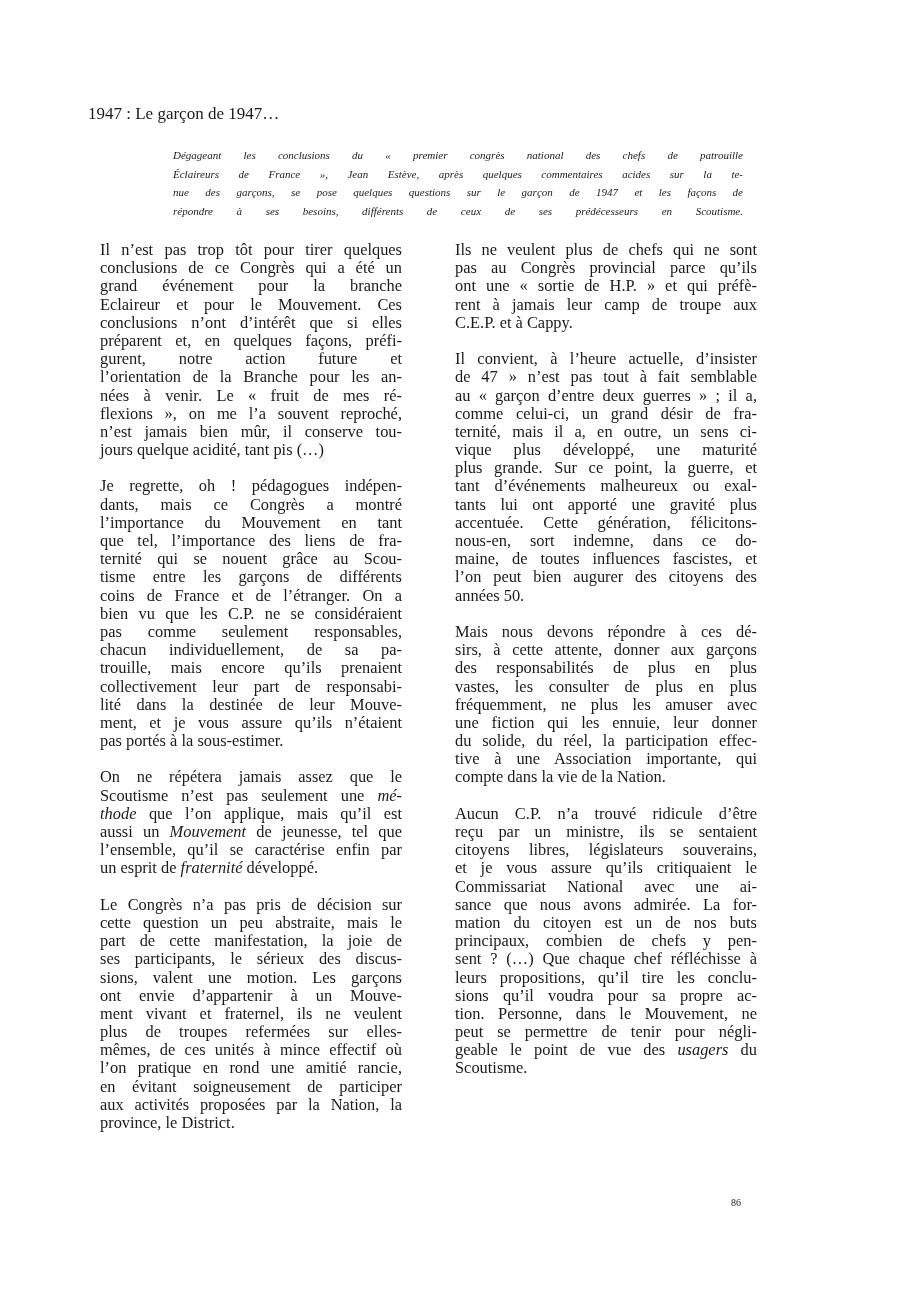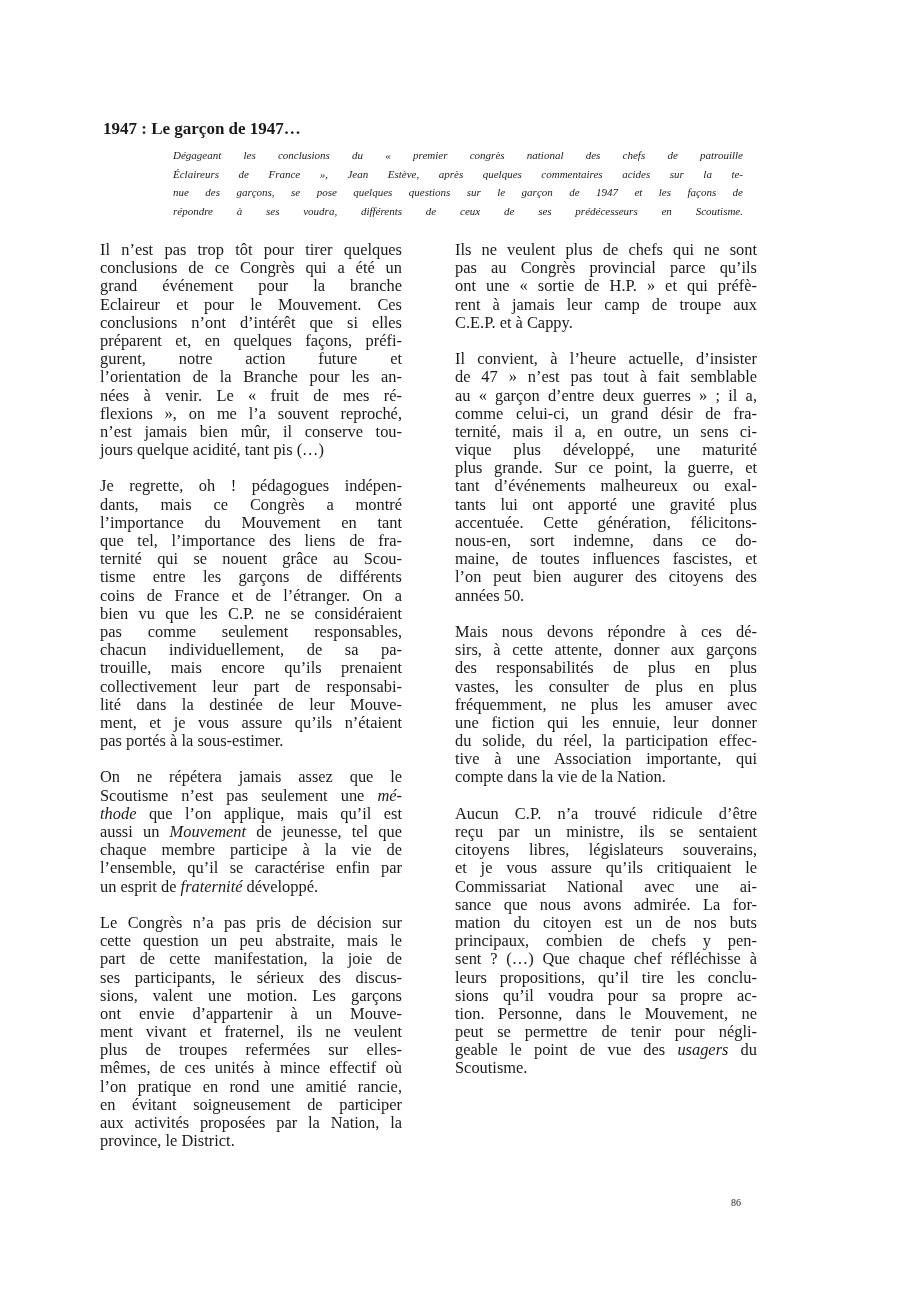--- a/index.html
+++ b/index.html
@@ -1,39 +1,39 @@
 <!DOCTYPE html>
 <html><head>
   <meta charset="utf-8">
   <style>
     html, body { margin: 0; padding: 0; background: #ffffff; }
     body { width: 921px; height: 1304px; position: relative; overflow: hidden;
            font-family: "Liberation Serif", "DejaVu Serif", serif; color: #1a1a1a; }
-    .title { position: absolute; left: 88px; top: 104px; font-size: 17px; font-weight: bold; margin: 15px; }
+    .title { position: absolute; left: 88px; top: 104px; font-size: 17px; font-weight: normal; margin: 0; }
     .abstract { position: absolute; left: 173px; top: 146px; width: 570px;
                 font-style: italic; font-size: 11px; line-height: 18.5px; }
     .col { position: absolute; top: 241px; width: 302px; font-size: 16.4px; line-height: 18.2px; margin-left: 12px; }
     .col-left { left: 88px; }
     .col-right { left: 443px; }
     .para { margin: 0 0 18.2px 0; }
     .line { display: block; text-align: justify; text-align-last: justify; white-space: nowrap; height: 18.2px; }
     .line.last { text-align-last: left; }
     .abstract .line { height: 18.5px; }
     .page-number { position: absolute; left: 731px; top: 1197px; font-size: 10px; }
     i { font-style: italic; }
   </style>
 </head>
 <body>
 
 <h1 class="title">1947 : Le garçon de 1947…</h1>
 <div class="abstract">
     <span class="line">Dégageant les conclusions du « premier congrès national des chefs de patrouille</span>
     <span class="line">Éclaireurs de France », Jean Estève, après quelques commentaires acides sur la te-</span>
     <span class="line">nue des garçons, se pose quelques questions sur le garçon de 1947 et les façons de</span>
-    <span class="line last-justified">répondre à ses voudra, différents de ceux de ses prédécesseurs en Scoutisme.</span>
+    <span class="line last-justified">répondre à ses besoins, différents de ceux de ses prédécesseurs en Scoutisme.</span>
   </div>
 <div class="col col-left">
     <p class="para">
       <span class="line">Il n’est pas trop tôt pour tirer quelques</span>
       <span class="line">conclusions de ce Congrès qui a été un</span>
       <span class="line">grand événement pour la branche</span>
       <span class="line">Eclaireur et pour le Mouvement. Ces</span>
       <span class="line">conclusions n’ont d’intérêt que si elles</span>
       <span class="line">préparent et, en quelques façons, préfi-</span>
       <span class="line">gurent, notre action future et</span>
@@ -58,21 +58,20 @@
       <span class="line">collectivement leur part de responsabi-</span>
       <span class="line">lité dans la destinée de leur Mouve-</span>
       <span class="line">ment, et je vous assure qu’ils n’étaient</span>
       <span class="line last">pas portés à la sous-estimer.</span>
     </p>
     <p class="para">
       <span class="line"><span>On ne répétera jamais assez que le</span></span>
       <span class="line"><span>Scoutisme n’est pas seulement une </span><i>mé-</i></span>
       <span class="line"><i>thode</i><span> que l’on applique, mais qu’il est</span></span>
       <span class="line"><span>aussi un </span><i>Mouvement</i><span> de jeunesse, tel que</span></span>
-      <span class="line"><span>chaque membre participe à la vie de</span></span>
       <span class="line"><span>l’ensemble, qu’il se caractérise enfin par</span></span>
       <span class="line last"><span>un esprit de </span><i>fraternité</i><span> développé.</span></span>
     </p>
     <p class="para">
       <span class="line">Le Congrès n’a pas pris de décision sur</span>
       <span class="line">cette question un peu abstraite, mais le</span>
       <span class="line">part de cette manifestation, la joie de</span>
       <span class="line">ses participants, le sérieux des discus-</span>
       <span class="line">sions, valent une motion. Les garçons</span>
       <span class="line">ont envie d’appartenir à un Mouve-</span>

